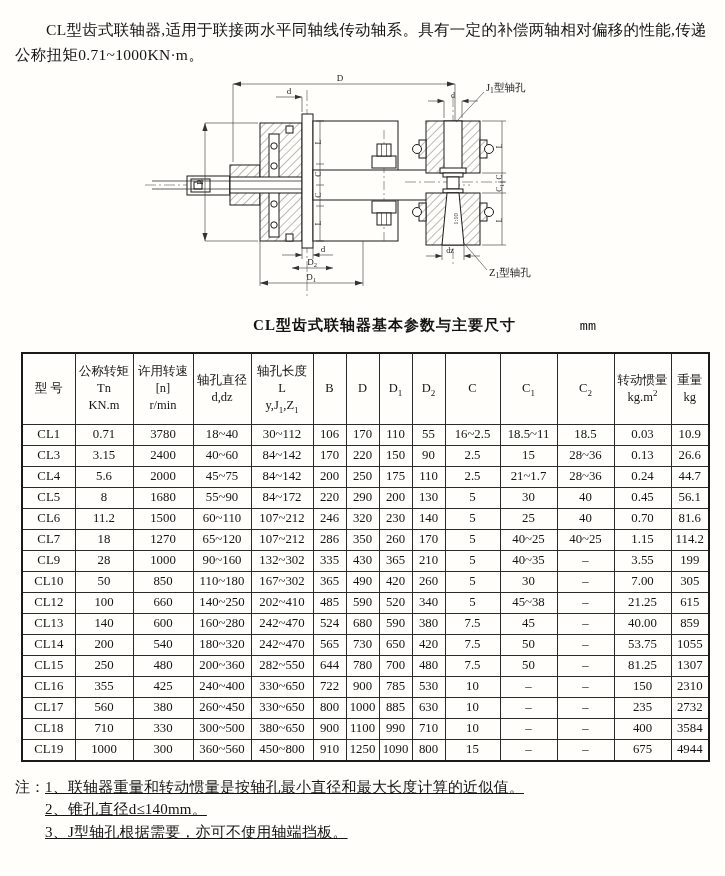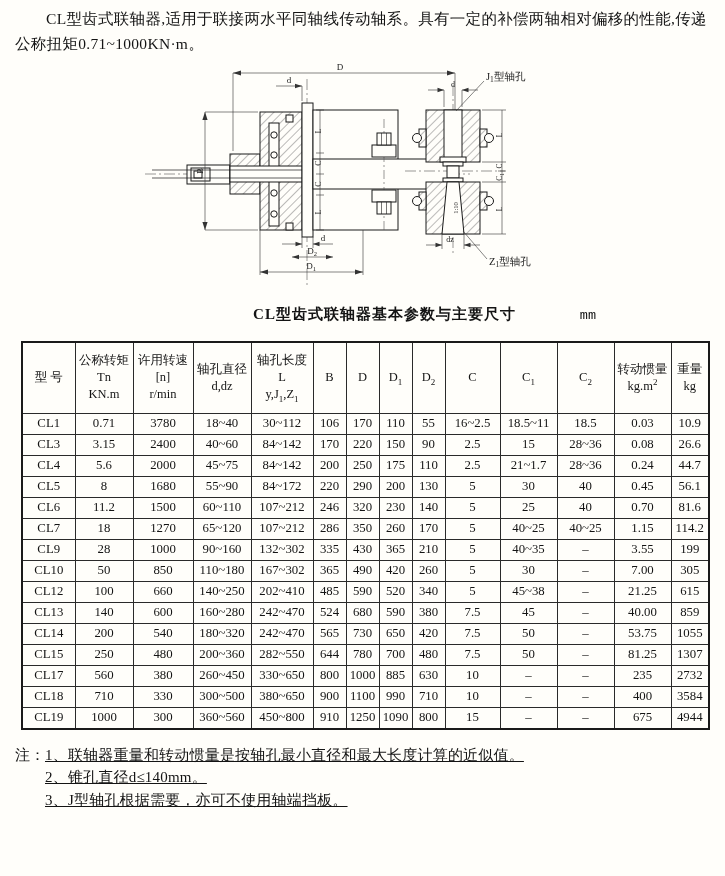--- a/index.html
+++ b/index.html
@@ -3,21 +3,21 @@
 <meta charset="utf-8">
 <style>
   html,body{margin:0;padding:0;}
   body{
     width:725px;height:876px;overflow:hidden;
     background:#fffefa;color:#141414;
     font-family:"Liberation Serif","DejaVu Serif",serif;
   }
   .page{width:725px;height:876px;position:relative;}
   .intro{
-    margin:0;padding:7px 16px 0 15px;
+    margin:0;padding:18px 16px 0 15px;
     font-size:15.5px;line-height:1.6;text-indent:2em;letter-spacing:.3px;
   }
   .diagram{height:234px;margin-top:6px;}
   .diagram svg{display:block;}
   .title-row{position:relative;height:26px;margin-top:8px;text-align:center;padding-left:12px;}
   .tbl-title{font-size:15px;font-weight:bold;letter-spacing:1px;position:relative;left:16px;}
   .tbl-unit{position:absolute;right:129px;top:3px;font-size:13.5px;font-family:Liberation Mono, monospace;}
   table.params{
     border-collapse:collapse;table-layout:fixed;
     width:682px;margin:10px 0 0 21px;
@@ -277,21 +277,21 @@
           <td>2400</td>
           <td>40~60</td>
           <td>84~142</td>
           <td>170</td>
           <td>220</td>
           <td>150</td>
           <td>90</td>
           <td>2.5</td>
           <td>15</td>
           <td>28~36</td>
-          <td>0.08</td>
+          <td>0.13</td>
           <td>26.6</td>
         </tr>
         <tr>
           <td>CL4</td>
           <td>5.6</td>
           <td>2000</td>
           <td>45~75</td>
           <td>84~142</td>
           <td>200</td>
           <td>250</td>
@@ -441,20 +441,36 @@
           <td>780</td>
           <td>700</td>
           <td>480</td>
           <td>7.5</td>
           <td>50</td>
           <td>–</td>
           <td>81.25</td>
           <td>1307</td>
         </tr>
         <tr>
+          <td>CL16</td>
+          <td>355</td>
+          <td>425</td>
+          <td>240~400</td>
+          <td>330~650</td>
+          <td>722</td>
+          <td>900</td>
+          <td>785</td>
+          <td>530</td>
+          <td>10</td>
+          <td>–</td>
+          <td>–</td>
+          <td>150</td>
+          <td>2310</td>
+        </tr>
+        <tr>
           <td>CL17</td>
           <td>560</td>
           <td>380</td>
           <td>260~450</td>
           <td>330~650</td>
           <td>800</td>
           <td>1000</td>
           <td>885</td>
           <td>630</td>
           <td>10</td>

